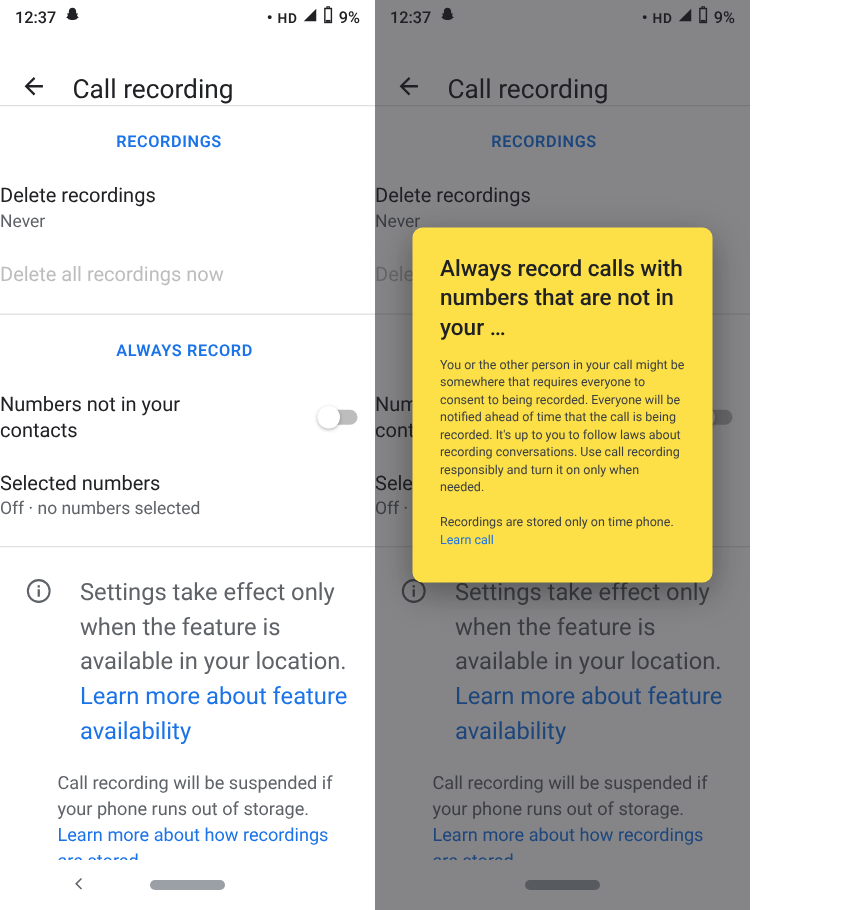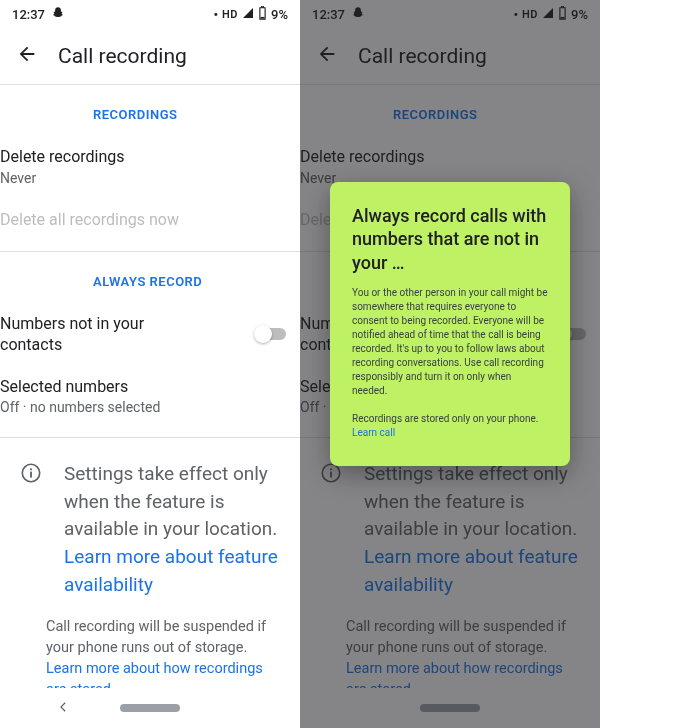--- a/index.html
+++ b/index.html
@@ -8,21 +8,21 @@
     .phone { width: 300px; height: 728px; position: relative; background: #fff; display: flex; flex-direction: column; }
     .phone.right { }
     .status-bar { height: 28px; display: flex; align-items: center; justify-content: space-between; padding: 0 12px; font-size: 13px; font-weight: 500; color: #202124; }
     .status-left { display: flex; align-items: center; gap: 6px; }
     .status-right { display: flex; align-items: center; gap: 4px; }
     .icon-ghost svg { width: 14px; height: 14px; }
     .hd { font-weight: 600; font-size: 11px; letter-spacing: 0.5px; }
     .sigtri svg { width: 12px; height: 12px; }
     .batt svg { width: 9px; height: 14px; }
     .dot { font-weight: bold; }
-    .app-bar { height: 56px; display: flex; align-items: center; padding: 0 16px; gap: 20px; }
+    .app-bar { height: 56px; display: flex; align-items: flex-end; padding: 0 16px; gap: 20px; }
     .back-arrow svg { width: 22px; height: 22px; }
     .app-title { font-size: 21px; font-weight: 400; color: #202124; }
     .divider { height: 1px; background: #e0e0e0; }
     .content { flex: 1; overflow-y: auto; padding: 0 0 0 0; }
     .pad { padding-left: 93px; padding-right: 20px; }
     .section-header { color: #1a73e8; font-size: 13px; font-weight: 600; letter-spacing: 0.5px; padding-top: 22px; padding-bottom: 14px; }
     .setting { padding: 10px 0; }
     .setting-title { font-size: 16px; color: #202124; line-height: 1.35; }
     .setting-sub { font-size: 14px; color: #5f6368; margin-top: 2px; }
     .disabled-text { color: #bdbdbd; font-size: 16px; padding: 14px 0 22px 0; }
@@ -35,21 +35,21 @@
     .info-icon svg { width: 22px; height: 22px; }
     .info-text { font-size: 19px; color: #5f6368; line-height: 1.45; }
     .info-para2 { padding: 18px 20px 0 46px; font-size: 14.5px; color: #5f6368; line-height: 1.45; }
     .link { color: #1a73e8; cursor: pointer; }
     .nav-bar { height: 40px; display: flex; align-items: center; justify-content: center; position: relative; }
     .nav-pill { width: 60px; height: 8px; background: #9aa0a6; border-radius: 4px; }
     .nav-back { position: absolute; left: 56px; }
     .nav-back svg { width: 14px; height: 14px; }
     
     .scrim { position: absolute; inset: 0; background: rgba(32,33,36,0.55); z-index: 5; }
-    .dialog { position: absolute; z-index: 6; left: 30px; right: 30px; top: 182px; background: #bef264; border-radius: 8px; box-shadow: 0 8px 28px rgba(0,0,0,0.35); padding: 22px 22px 12px 22px; display: flex; flex-direction: column; }
+    .dialog { position: absolute; z-index: 6; left: 30px; right: 30px; top: 182px; background: #fde047; border-radius: 8px; box-shadow: 0 8px 28px rgba(0,0,0,0.35); padding: 22px 22px 12px 22px; display: flex; flex-direction: column; }
     .dialog-title { font-size: 18px; font-weight: 500; color: #202124; line-height: 1.3; margin-bottom: 12px; }
     .dialog-body { font-size: 10px; color: #3c4043; line-height: 1.4; margin-bottom: 14px; }
     .dialog-actions { display: flex; justify-content: flex-end; gap: 28px; padding-top: 6px; padding-bottom: 6px; }
     .dialog-btn { color: #1a73e8; font-size: 15px; font-weight: 500; background: none; border: none; cursor: pointer; padding: 6px 4px; }
     .right-nav-back svg path { fill: #fff; }
 </style>
 </head>
 <body>
 
 <div class="outer">
@@ -227,18 +227,18 @@
           </svg>
     </span>
     <div class="nav-pill"></div>
   </div>
 
   <div class="scrim"></div>
   <div class="dialog">
     <div class="dialog-title">Always record calls with numbers that are not in your …</div>
     <div class="dialog-body">You or the other person in your call might be somewhere that requires everyone to consent to being recorded. Everyone will be notified ahead of time that the call is being recorded. It's up to you to follow laws about recording conversations. Use call recording responsibly and turn it on only when needed.</div>
     <div class="dialog-body">
-      <span>Recordings are stored only on your phone. </span><span class="link">Learn call</span>
+      <span>Recordings are stored only on time phone. </span><span class="link">Learn call</span>
     </div>
   </div>
 </div>
 
 </div>
 
 </body></html>

